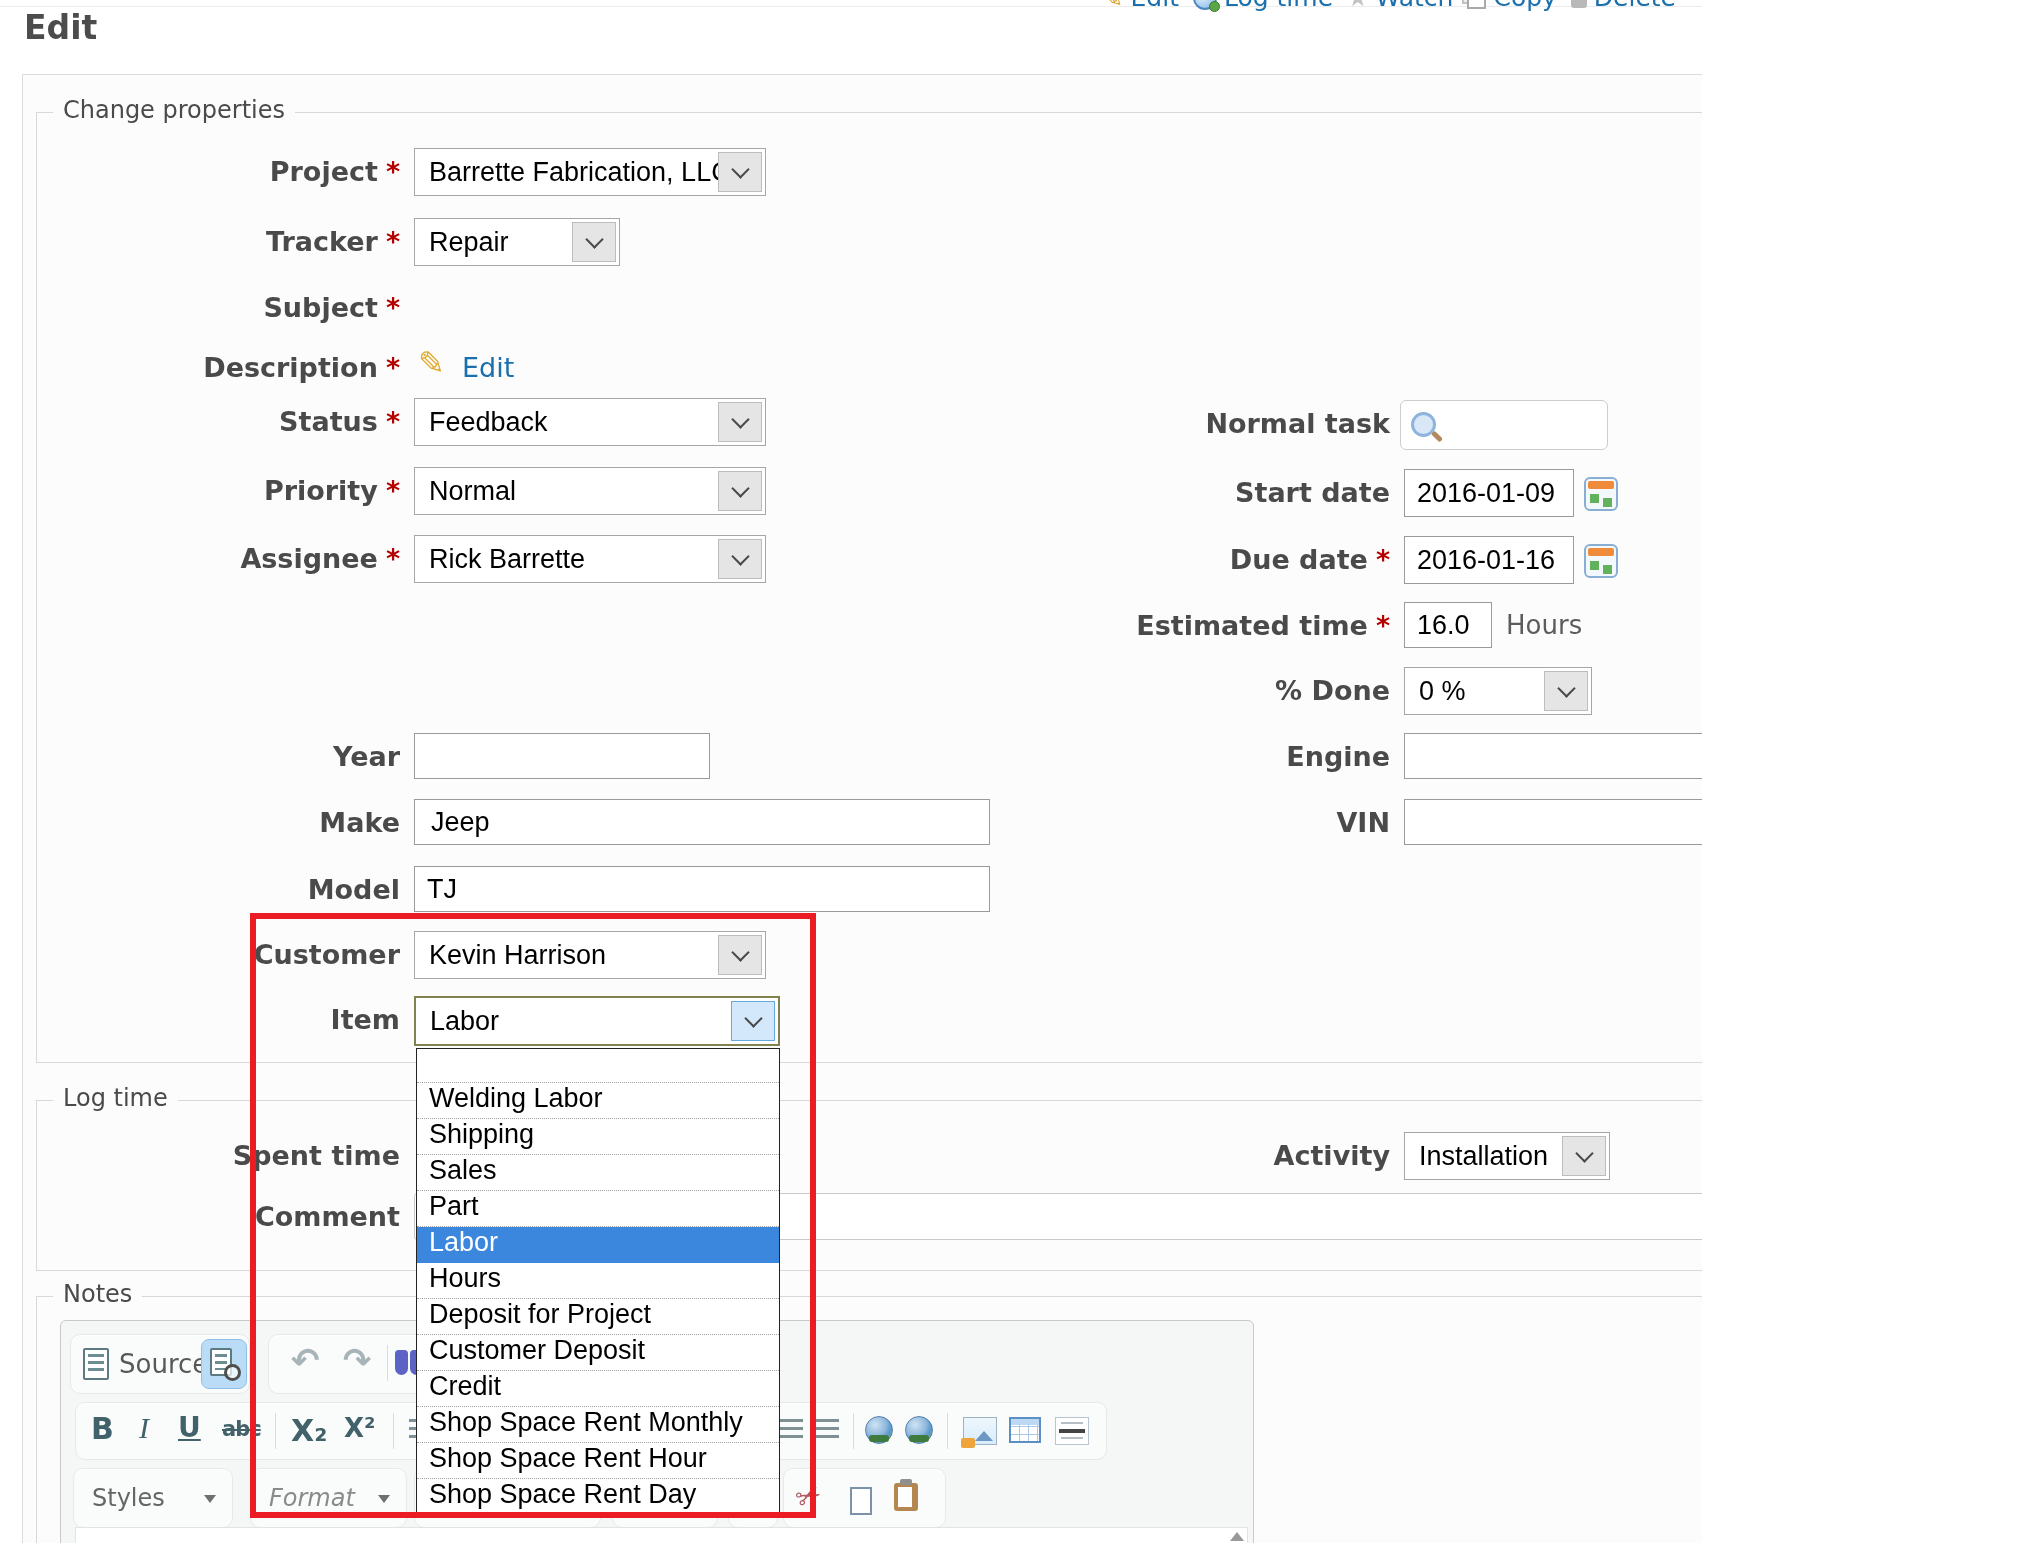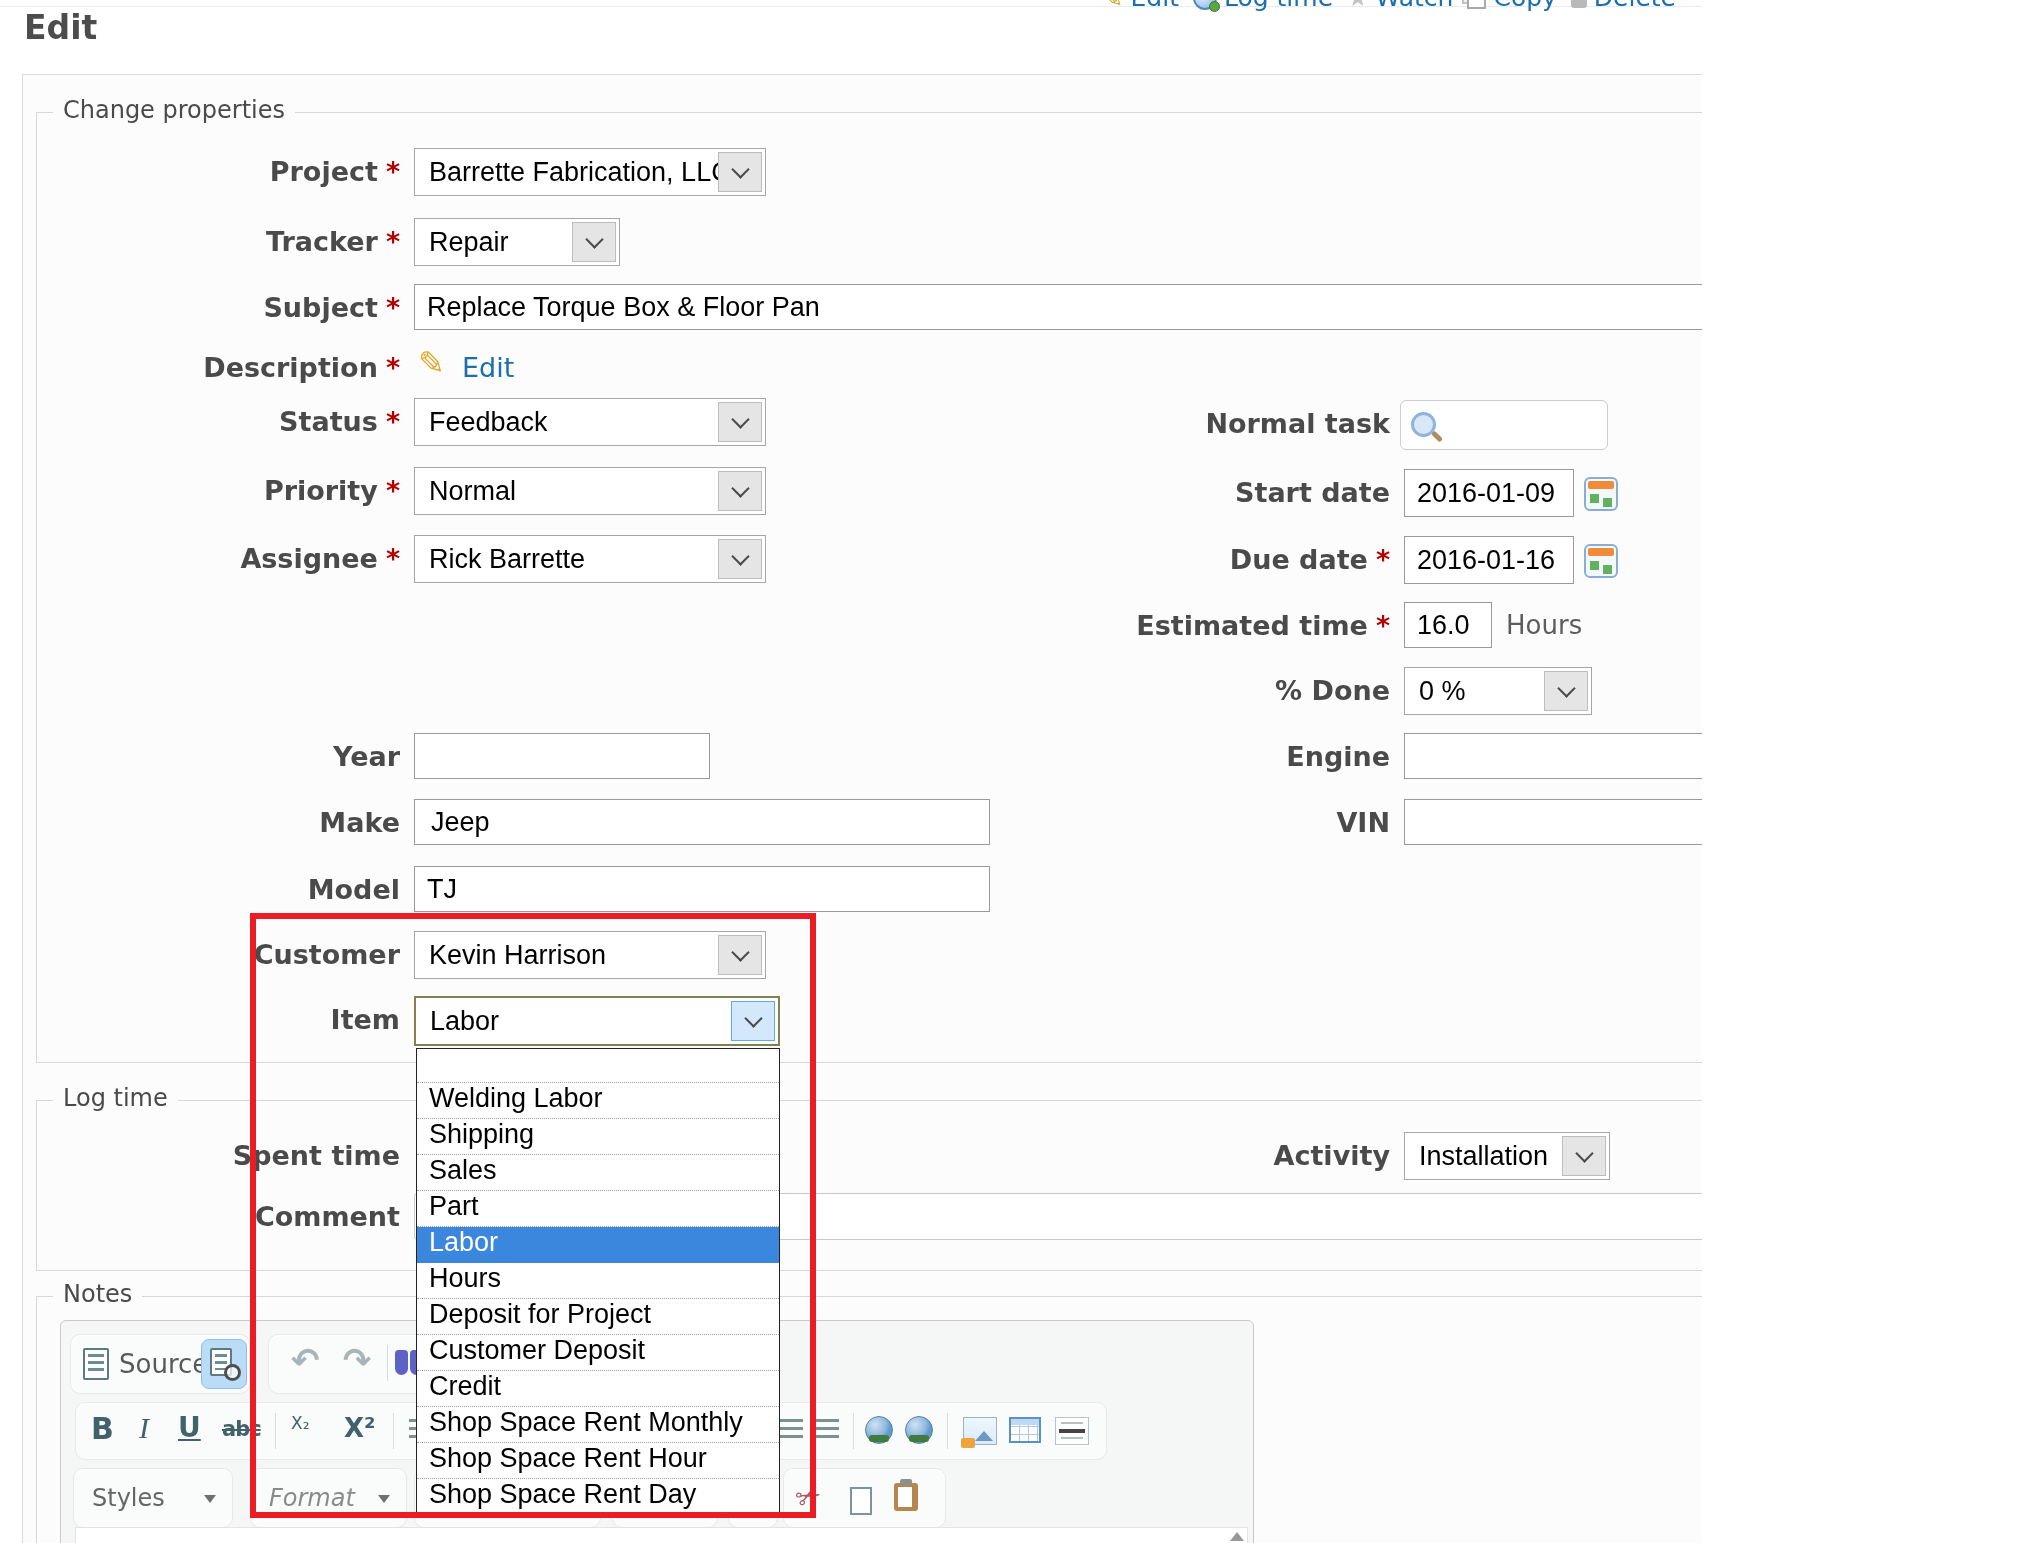--- a/index.html
+++ b/index.html
@@ -167,23 +167,20 @@
 
   <div class="lbl lblL" style="top:226px;"><span>Tracker</span><span class="req">*</span></div>
   <div class="sel" style="left:414px;top:218px;width:206px;height:48px;">
     <span>Repair</span>
     <span class="chevbox">
         <span class="chev"></span>
       </span>
   </div>
 
   <div class="lbl lblL" style="top:292px;"><span>Subject</span><span class="req">*</span></div>
-  <div class="inp" style="left:414px;top:284px;width:1512px;height:46px;">
-    <span>Replace Torque Box &amp; Floor Pan</span>
-  </div>
 
   <div class="lbl lblL" style="top:352px;"><span>Description</span><span class="req">*</span></div>
   <span class="i-pencil-big" style="left:418px;top:344px;">✎</span>
   <span class="link" style="left:462px;top:352px;">Edit</span>
 
   <div class="lbl lblL" style="top:406px;"><span>Status</span><span class="req">*</span></div>
   <div class="sel" style="left:414px;top:398px;width:352px;height:48px;">
     <span>Feedback</span>
     <span class="chevbox">
         <span class="chev"></span>
@@ -314,21 +311,21 @@
     <span class="tb-sep" style="left:118px;"></span>
     <span class="i-binoc" style="left:126px;top:15px;"></span>
   </div>
 
   <div class="pill pill2" style="left:75px;top:1402px;width:1030px;">
     <span class="tb-txt" style="left:15px;top:8px;font-weight:bold;font-size:30px;">B</span>
     <span class="tb-txt" style="left:63px;top:8px;font-style:italic;font-size:30px;font-family:'Liberation Serif',serif;">I</span>
     <span class="tb-txt" style="left:102px;top:8px;font-weight:bold;font-size:28px;text-decoration:underline;">U</span>
     <span class="tb-txt" style="left:146px;top:14px;font-weight:bold;font-size:21px;text-decoration:line-through;letter-spacing:-1px;">abc</span>
     <span class="tb-sep" style="left:199px;"></span>
-    <span class="tb-txt" style="left:215px;top:10px;font-weight:normal;font-size:17px;">X₂</span>
+    <span class="tb-txt" style="left:215px;top:10px;font-weight:bold;font-size:30px;">X₂</span>
     <span class="tb-txt" style="left:268px;top:10px;font-weight:bold;font-size:26px;">X²</span>
     <span class="tb-sep" style="left:317px;"></span>
     <span class="i-lines" style="left:333px;top:16px;"></span>
     <span class="i-lines" style="left:697px;top:16px;"></span>
     <span class="i-lines" style="left:737px;top:16px;width:26px;"></span>
     <span class="tb-sep" style="left:777px;"></span>
     <span class="i-globe" style="left:789px;top:13px;"></span>
     <span class="i-globe" style="left:829px;top:13px;"></span>
     <span class="tb-sep" style="left:871px;"></span>
     <span class="i-image" style="left:887px;top:14px;"></span>

